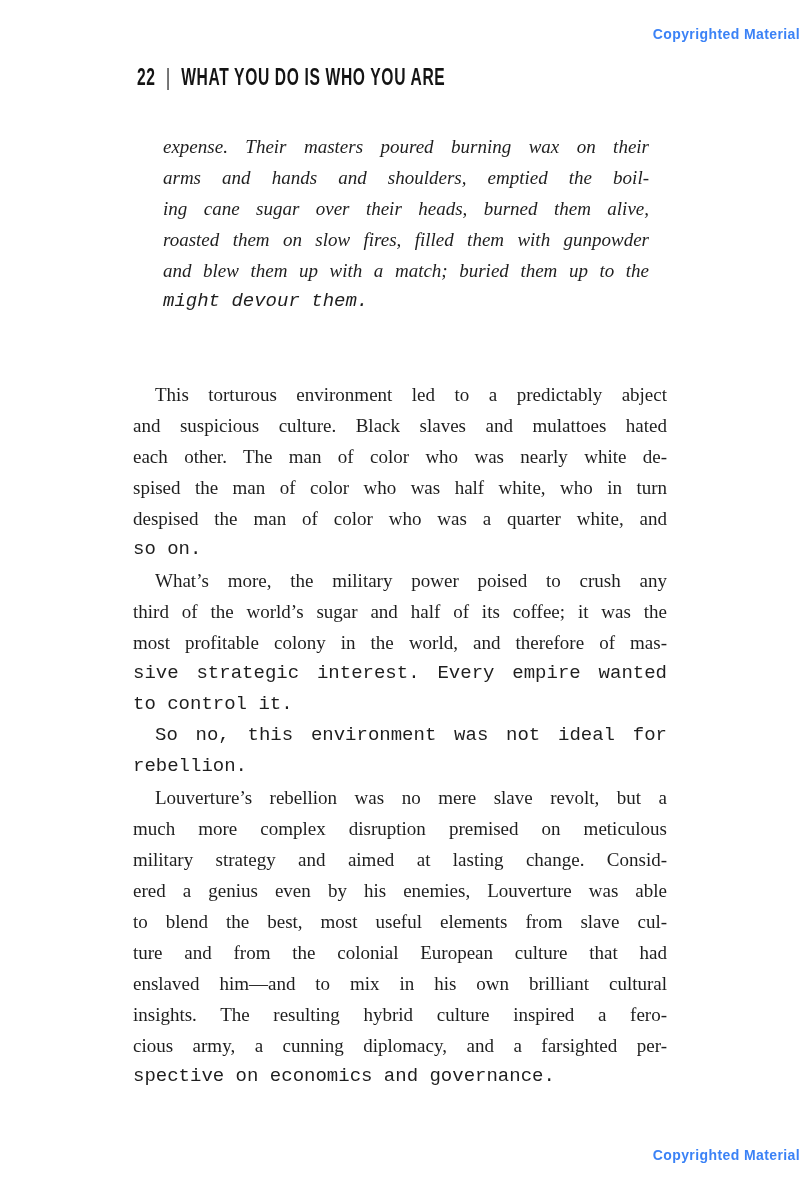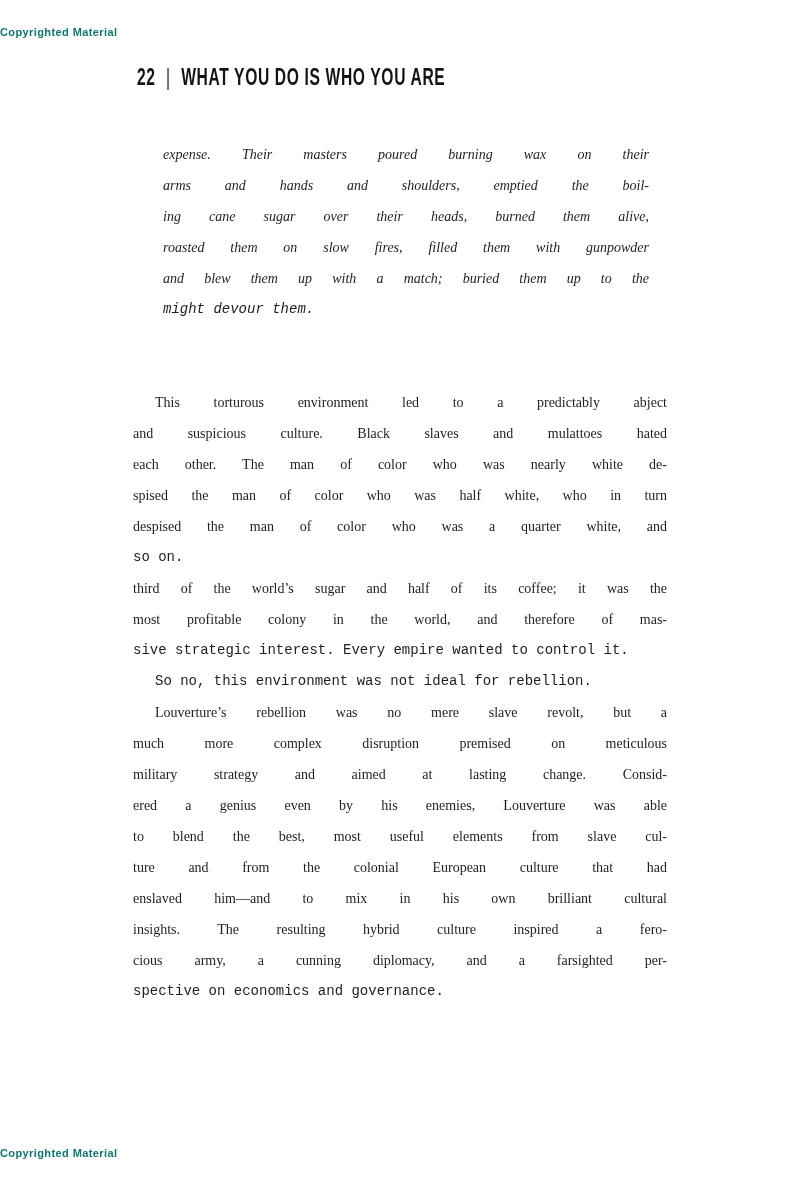--- a/index.html
+++ b/index.html
@@ -13,26 +13,26 @@
     height: 1198px;
     background: #ffffff;
     overflow: hidden;
     font-family: "Liberation Serif", serif;
     color: #1e1e1e;
   }
   .copyright {
     position: absolute;
     left: 0;
     width: 100%;
-    text-align: left;
+    text-align: right;
     font-family: "Liberation Sans", sans-serif;
     font-weight: bold;
-    font-size: 11px;
+    font-size: 14px;
     letter-spacing: 0.4px;
-    color: #0f766e;
+    color: #3b82f6;
   }
   .copyright.top { top: 26px; }
   .copyright.bottom { top: 1147px; }
 
   .header {
     position: absolute;
     left: 137px;
     top: 63px;
     white-space: nowrap;
     font-family: "Liberation Sans", sans-serif;
@@ -43,23 +43,22 @@
     transform: scaleX(0.65);
     transform-origin: left top;
   }
   .header .sep {
     font-weight: normal;
     margin: 0 16px;
     color: #2a2a2a;
   }
 
   .textblock {
-    font-size: 14px;
+    font-size: 19px;
     line-height: 31px;
-    margin-top: 8px;
   }
   .line {
     text-align: justify;
     text-align-last: justify;
     text-justify: inter-word;
     white-space: normal;
   }
   .line.last { text-align-last: left; font-family: Liberation Mono, monospace; }
 
   .quote {
@@ -102,20 +101,21 @@
   <div class="bodytext textblock">
     <div class="para">
         <div class="line first">This torturous environment led to a predictably abject</div>
         <div class="line">and suspicious culture. Black slaves and mulattoes hated</div>
         <div class="line">each other. The man of color who was nearly white de-</div>
         <div class="line">spised the man of color who was half white, who in turn</div>
         <div class="line">despised the man of color who was a quarter white, and</div>
         <div class="line last">so on.</div>
       </div>
     <div class="para">
+        <div class="line first">What’s more, the military power poised to crush any</div>
         <div class="line">third of the world’s sugar and half of its coffee; it was the</div>
         <div class="line">most profitable colony in the world, and therefore of mas-</div>
         <div class="line last">sive strategic interest. Every empire wanted to control it.</div>
       </div>
     <div class="para">
         <div class="line first last">So no, this environment was not ideal for rebellion.</div>
       </div>
     <div class="para">
         <div class="line first">Louverture’s rebellion was no mere slave revolt, but a</div>
         <div class="line">much more complex disruption premised on meticulous</div>

